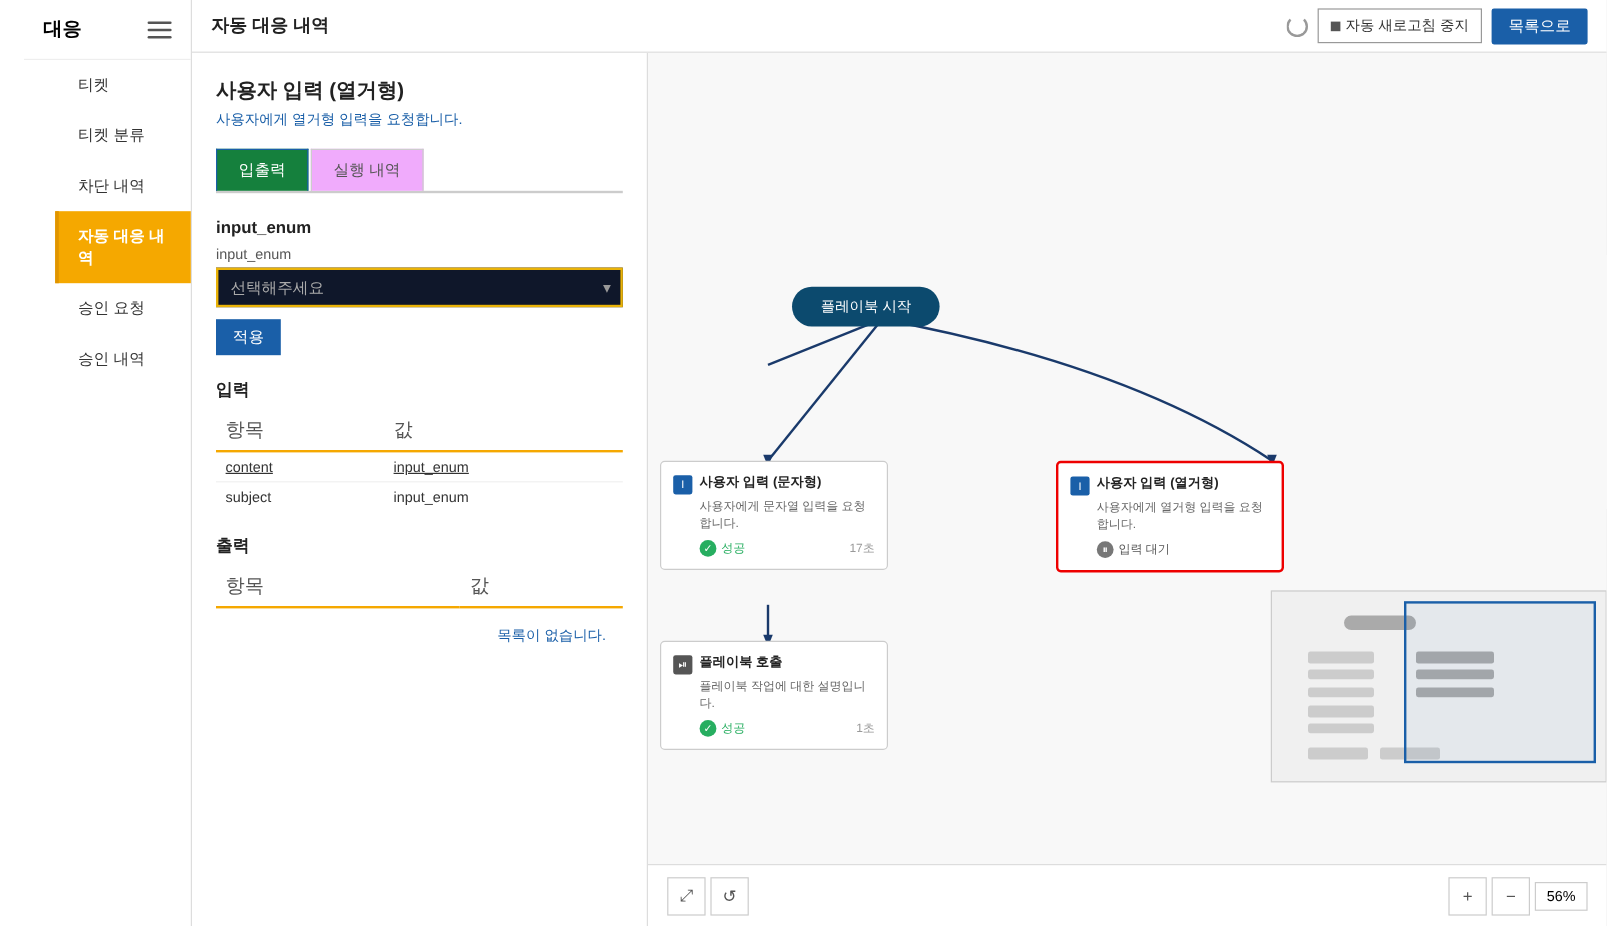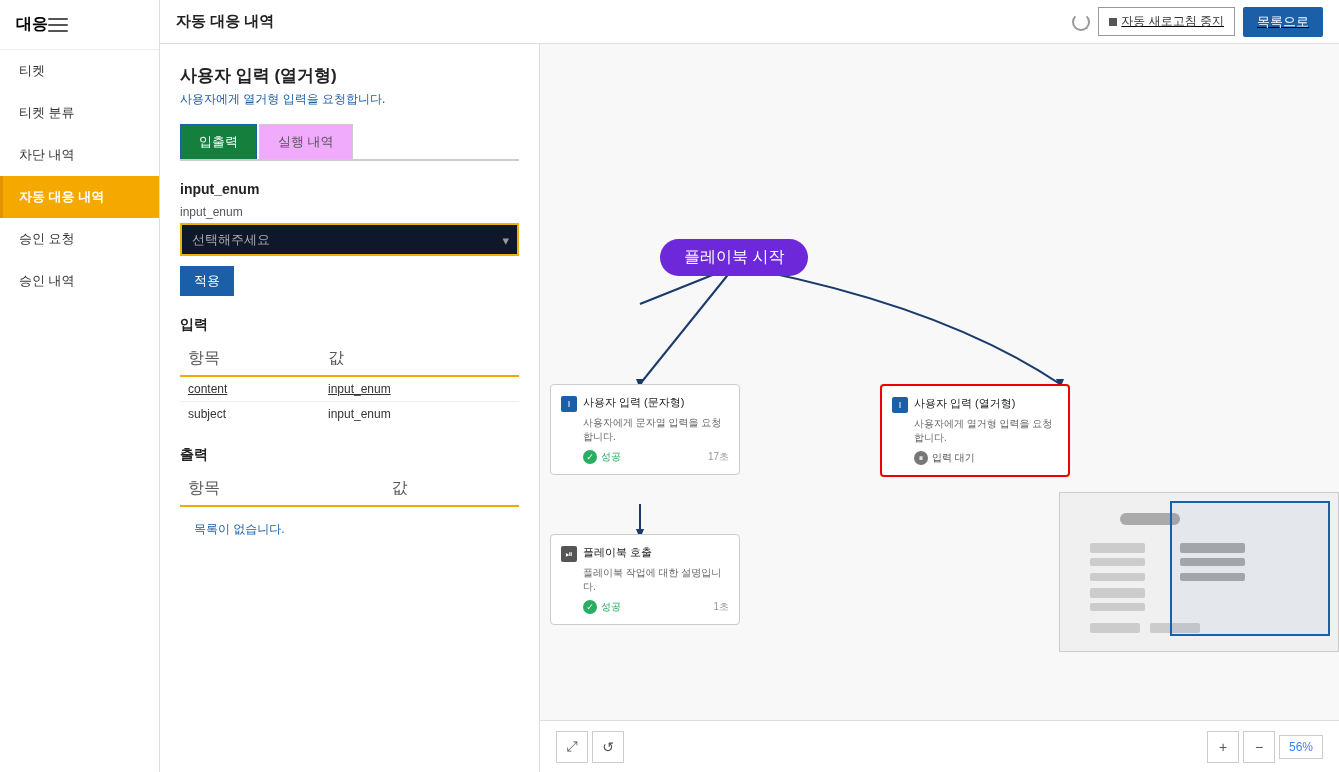--- a/index.html
+++ b/index.html
@@ -10,45 +10,47 @@
       width: 160px;
       background: #fff;
       border-right: 1px solid #ddd;
       display: flex;
       flex-direction: column;
       flex-shrink: 0;
     }
     .sidebar-header {
       display: flex;
       align-items: center;
-      justify-content: flex-start;
+      justify-content: space-between;
       padding: 14px 16px;
       font-size: 16px;
       font-weight: bold;
       border-bottom: 1px solid #eee;
+      margin-left: 20px;
     }
     .sidebar-header-icon {
       width: 20px;
       height: 14px;
       display: flex;
       flex-direction: column;
       justify-content: space-between;
     }
     .sidebar-header-icon span {
       display: block;
       height: 2px;
       background: #555;
       border-radius: 1px;
     }
     .sidebar-item {
       padding: 12px 16px;
       cursor: pointer;
       color: #333;
       font-size: 13px;
       border-left: 3px solid transparent;
+      margin-left: 46px;
     }
     .sidebar-item.active {
       background: #f5a800;
       color: #fff;
       font-weight: bold;
       border-left-color: #e09500;
     }
 
     
     .main {
@@ -70,21 +72,20 @@
     }
     .topbar-title {
       font-size: 15px;
       font-weight: bold;
       color: #222;
     }
     .topbar-actions {
       display: flex;
       align-items: center;
       gap: 8px;
-      text-decoration: underline;
     }
     .spinner-icon {
       width: 18px;
       height: 18px;
       border: 2px solid #999;
       border-top-color: transparent;
       border-radius: 50%;
     }
     .btn-stop {
       background: #fff;
@@ -233,21 +234,21 @@
     .value-cell {
       color: #c0392b;
     }
     .array-value {
       color: #c0392b;
     }
 
     
     .output-section {}
     .empty-row td {
-      text-align: left;
+      text-align: right;
       color: #1a5fa8;
       padding: 14px;
       font-size: 12px;
     }
 
     
     .canvas-panel {
       flex: 1;
       background: #f8f8f8;
       position: relative;
@@ -259,25 +260,25 @@
       position: absolute;
       top: 0; left: 0; right: 0; bottom: 60px;
       overflow: hidden;
     }
 
     
     .node-start {
       position: absolute;
       top: 180px;
       left: 140px;
-      background: #6d28d9;
+      background: #0c4a6e;
       color: #fff;
       padding: 8px 24px;
       border-radius: 20px;
-      font-size: 16px;
+      font-size: 12px;
       white-space: nowrap;
     }
 
     
     .flow-svg {
       position: absolute;
       top: 0; left: 0;
       width: 100%;
       height: 100%;
       pointer-events: none;
@@ -309,21 +310,21 @@
       color: #fff;
       font-size: 9px;
       display: flex;
       align-items: center;
       justify-content: center;
       border-radius: 2px;
       flex-shrink: 0;
       margin-top: 1px;
     }
     .node-title {
-      font-weight: normal;
+      font-weight: bold;
       color: #222;
       font-size: 11px;
       line-height: 1.3;
     }
     .node-desc {
       color: #666;
       font-size: 10px;
       line-height: 1.4;
       margin-bottom: 6px;
       padding-left: 22px;
@@ -434,21 +435,21 @@
       display: flex;
       align-items: center;
       justify-content: center;
       font-size: 14px;
       color: #555;
     }
     .zoom-label {
       padding: 4px 8px;
       border: 1px solid #ccc;
       font-size: 12px;
-      color: #3b82f6;
+      color: #000000;
       background: #fff;
       min-width: 44px;
       text-align: center;
     }
   </style>
 </head>
 <body>
 
 <div class="sidebar">
   <div class="sidebar-header">

